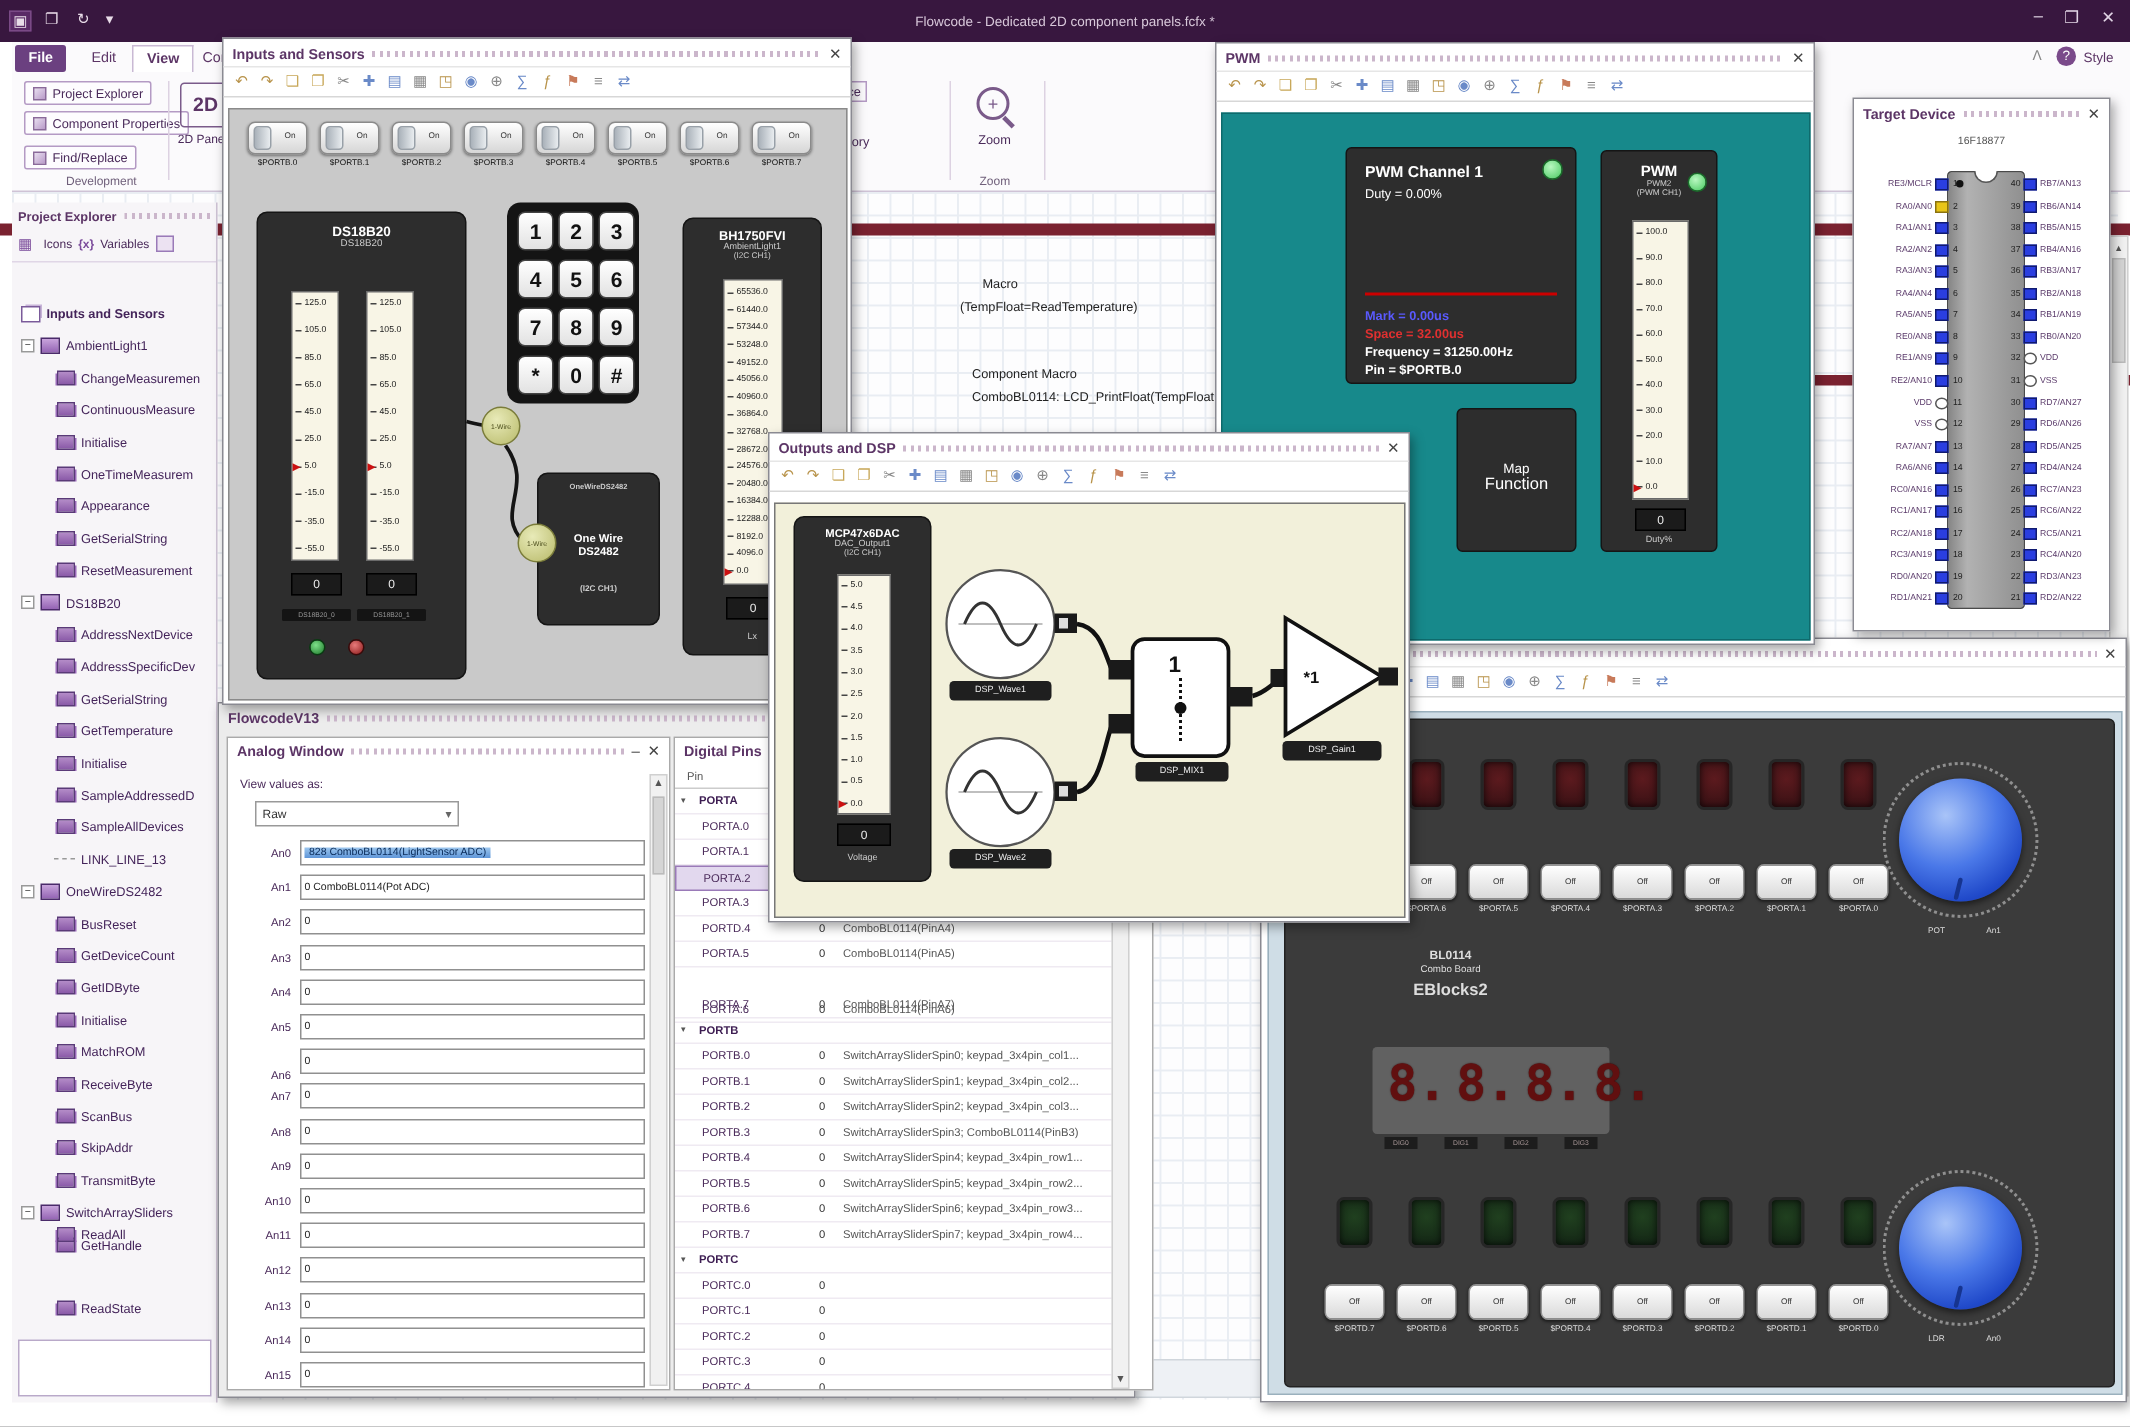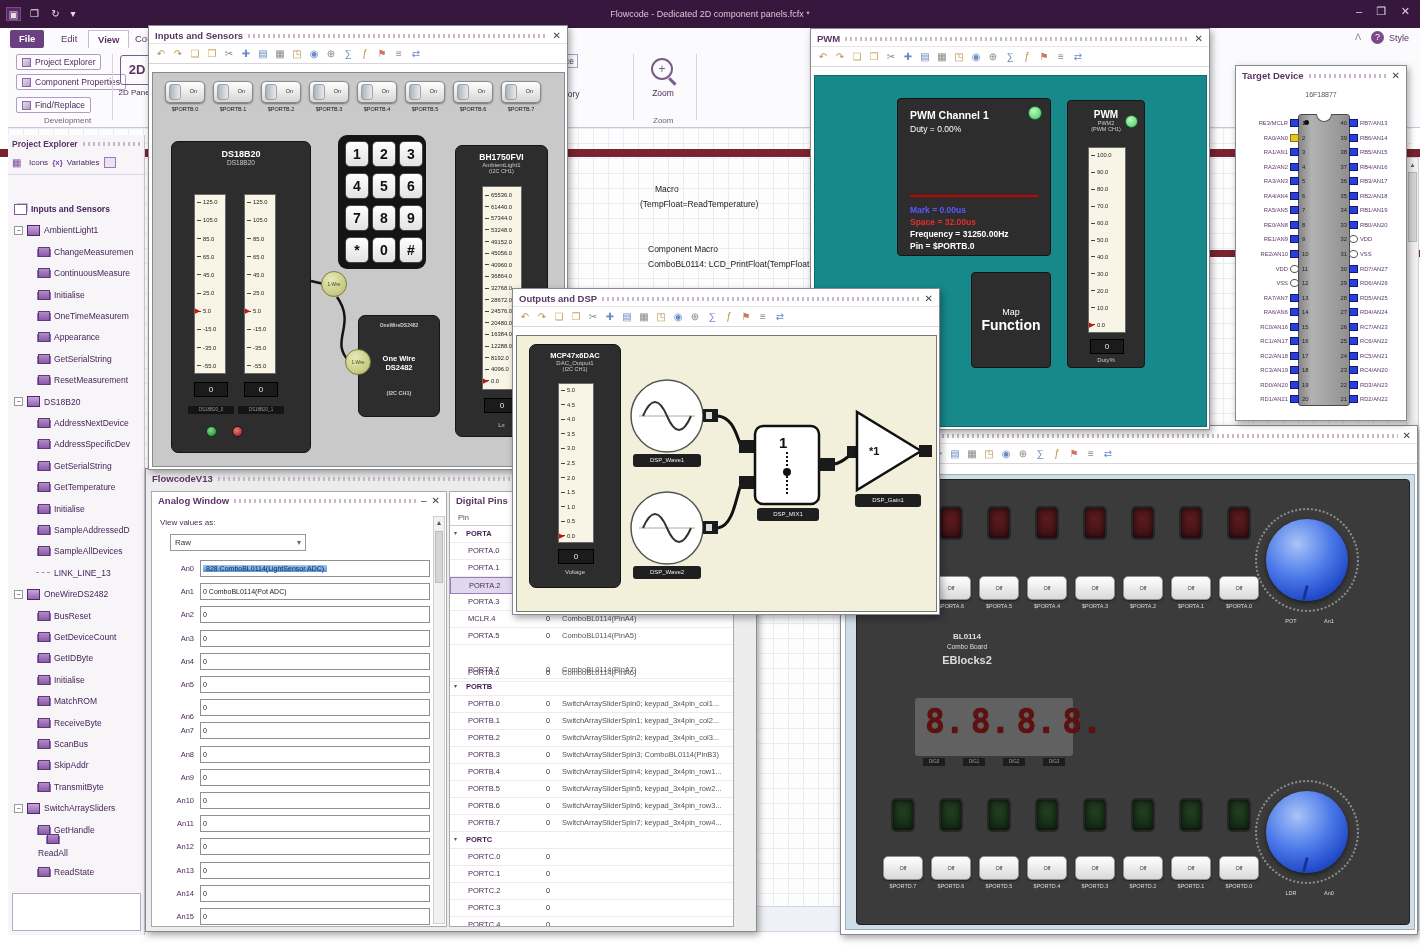--- a/index.html
+++ b/index.html
@@ -310,21 +310,21 @@
         </div>
         <div class="trow" style="top: 601.2px; left: 6px;">
           <span class="exp">−</span>
           <span class="cicon"></span>
           <span>SwitchArraySliders</span>
         </div>
         <div class="trow" style="top: 622.6px; left: 30px;">
           <span class="micon"></span>
           <span>GetHandle</span>
         </div>
-        <div class="trow" style="top: 637px; left: 30px; flex-direction: column;">
+        <div class="trow" style="top: 616px; left: 30px;">
           <span class="micon"></span>
           <span>ReadAll</span>
         </div>
         <div class="trow" style="top: 665.4px; left: 30px;">
           <span class="micon"></span>
           <span>ReadState</span>
         </div>
       </div>
     <div class="abs" style="left:4px;top:758px;width:129px;height:38px;background:#fff;border:1px solid #b9a9c9"></div>
   </div>
@@ -381,21 +381,21 @@
           <div class="arow-box" style="left: 48px; top: 392.8px; width: 230px;">0</div>
           <div class="arow-label" style="left: 12px; top: 420px;">An15</div>
           <div class="arow-box" style="left: 48px; top: 416px; width: 230px;">0</div>
         </div>
       <div class="scroll" style="left:281px;top:24px;width:12px;height:408px">
         <span class="sarrow" style="top:2px">▲</span>
         <span class="sthumb" style="top:14px;height:52px"></span>
       </div>
     </div>
 
-    <div class="abs" style="left:303px;top:22px;width:285px;height:436px;background:#fff;border:1px solid #aaa;overflow:hidden">
+    <div class="abs" style="left:303px;top:22px;width:320px;height:436px;background:#fff;border:1px solid #aaa;overflow:hidden">
       <div class="wtitle" style="padding-top:3px">
         <span>Digital Pins</span>
           <span class="dash"></span>
           <span class="wx">✕</span>
       </div>
       <div class="abs" style="left:0;top:18px;width:100%;height:16px;border-bottom:1px solid #ccc;font-size:7.5px;color:#555;padding:3px 8px">
         <span>Pin</span>
       </div>
       <div id="digrows" class="abs" style="left:0;top:34px;width:292px;height:402px;overflow:hidden">
           <div class="drow grp" style="top: 0px;">
@@ -408,21 +408,21 @@
           <div class="drow" style="top: 34px;">
             <span class="dl">PORTA.1</span>
           </div>
           <div class="drow sel" style="top: 51px;">
             <span class="dl">PORTA.2</span>
           </div>
           <div class="drow" style="top: 68px;">
             <span class="dl">PORTA.3</span>
           </div>
           <div class="drow" style="top: 85px;">
-            <span class="dl">MCLR.4</span>
+            <span class="dl">PORTD.4</span>
             <span class="dv">0</span>
             <span class="dd">ComboBL0114(PinA4)</span>
           </div>
           <div class="drow" style="top: 102px;">
             <span class="dl">PORTA.5</span>
             <span class="dv">0</span>
             <span class="dd">ComboBL0114(PinA5)</span>
           </div>
           <div class="drow" style="top: 119px; margin-top: 20px;">
             <span class="dl">PORTA.6</span>
@@ -978,21 +978,21 @@
                 <span>0.0</span>
               </div>
               <div class="gptr" style="top: 96%;">▶</div>
             </div>
           </div>
         <div class="valbox" style="left:22px;top:238px;width:34px;height:15px">0</div>
         <div class="dtitle" style="position:absolute;top:256px;width:100%;font-size:6px;font-weight:normal;color:#ccc">Duty%</div>
       </div>
       <div class="darkpanel" style="left:156px;top:196px;width:80px;height:96px;border-radius:4px">
         <div class="dtitle" style="font-size:9px;font-weight:normal;margin-top:34px">Map</div>
-        <div class="dtitle" style="font-size:14px;font-weight:bold">Function</div>
+        <div class="dtitle" style="font-size:11px;font-weight:normal">Function</div>
       </div>
     </div>
   </div>
 
   <div class="win" style="left:512px;top:288px;width:428px;height:327px">
     <div class="wtitle">
       <span>Outputs and DSP</span>
         <span class="dash"></span>
         <span class="wx">✕</span>
     </div>

